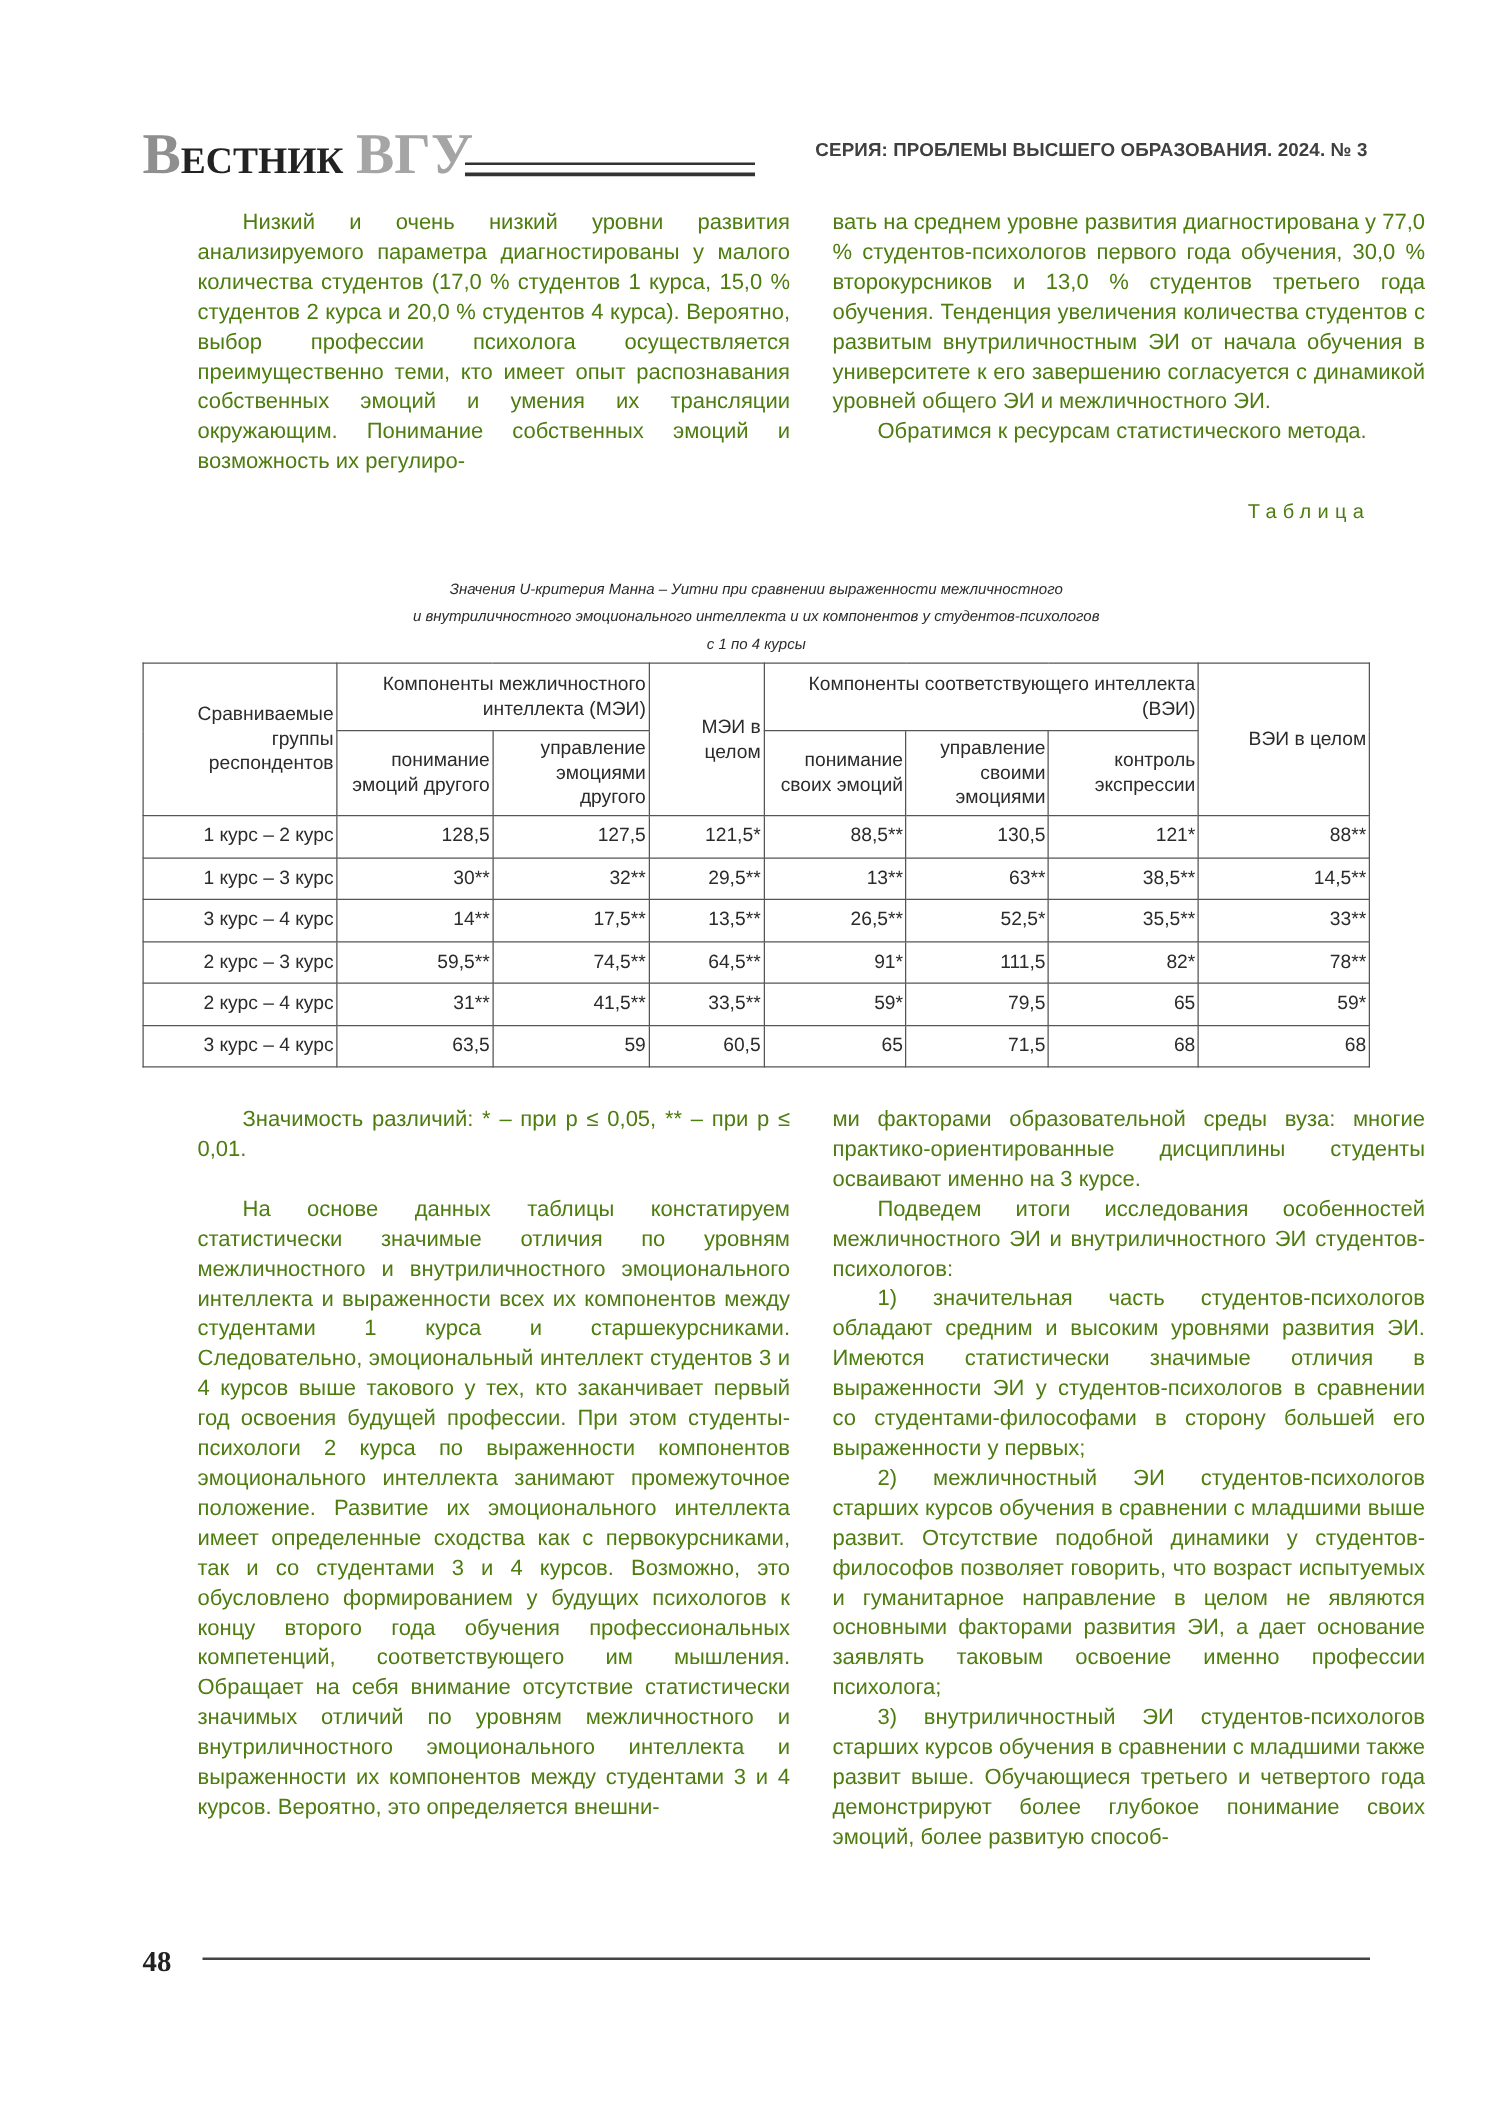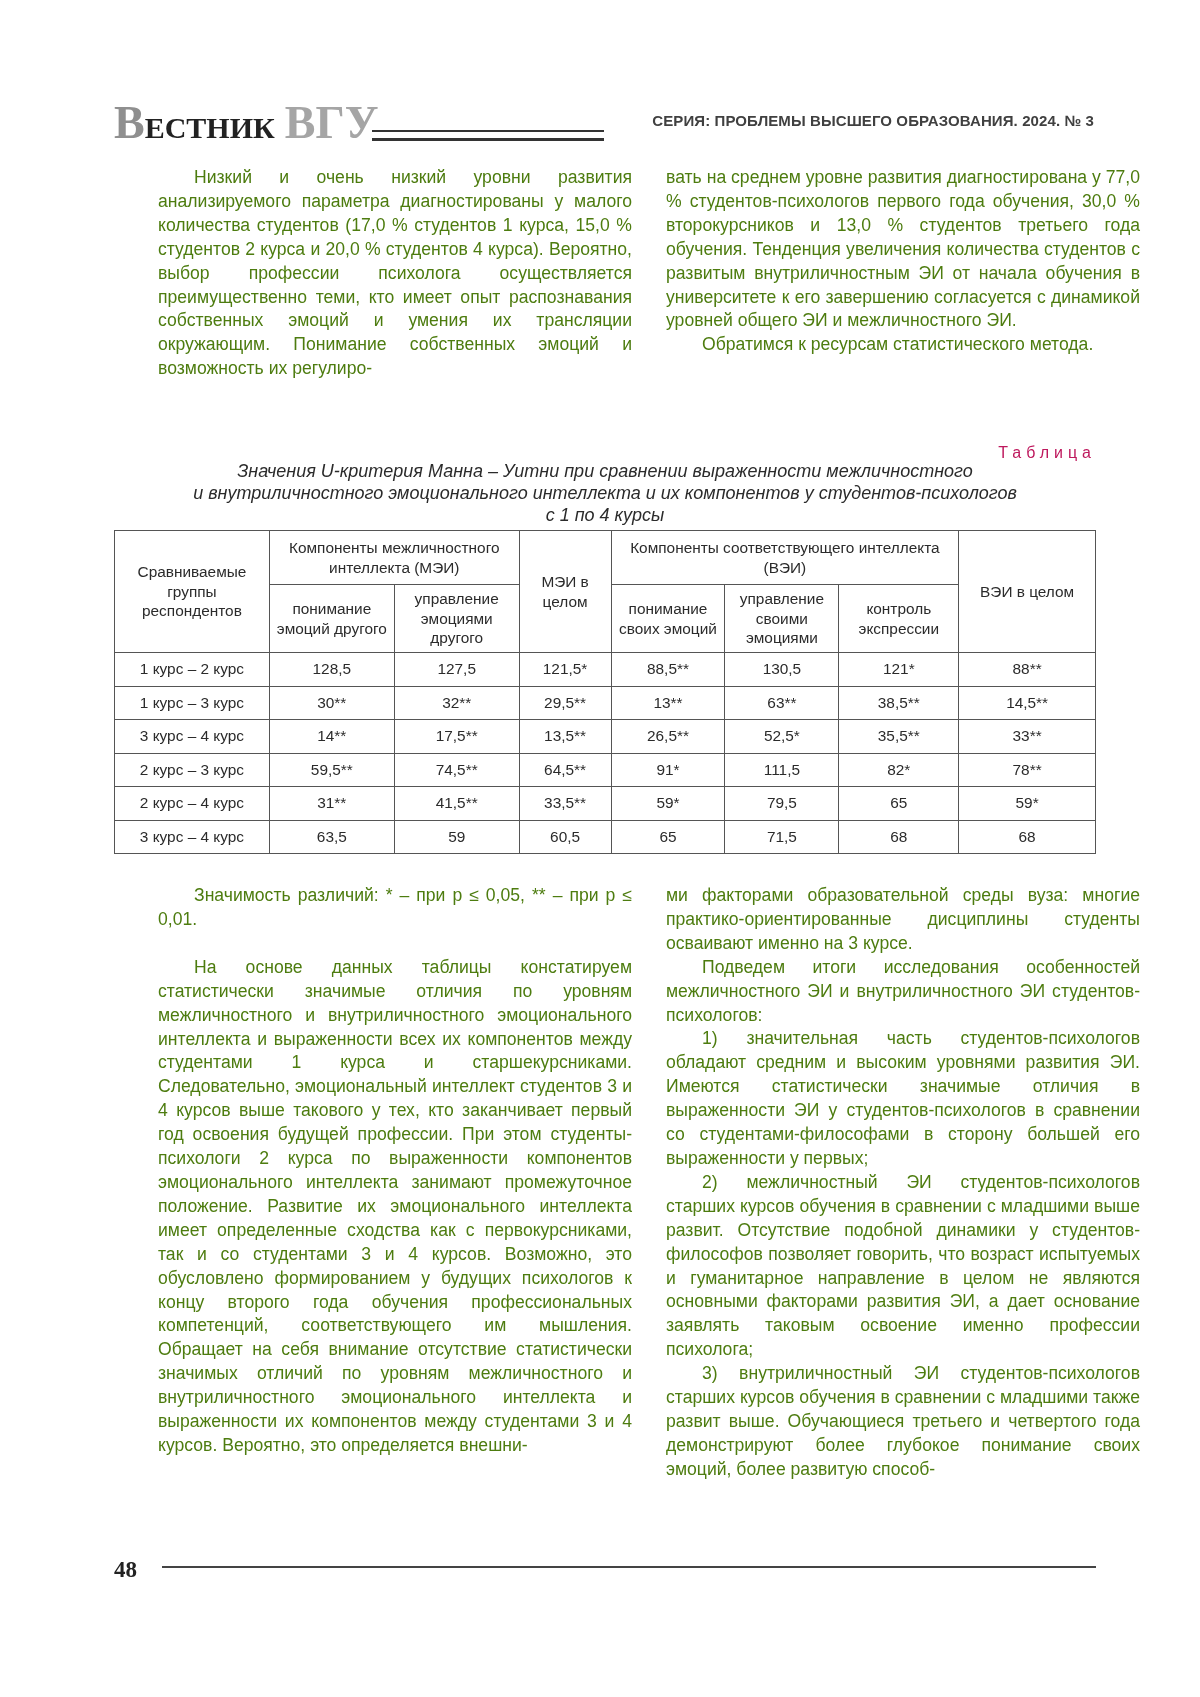--- a/index.html
+++ b/index.html
@@ -16,26 +16,26 @@
   .series { position: absolute; right: 0; top: 12px; font-size: 15px; font-weight: bold; color: #404040;
             letter-spacing: 0.1px; white-space: nowrap; }
   .col { position: absolute; font-size: 17.6px; line-height: 23.9px; text-align: justify; color: #4d7c0f; margin-left: 44px; }
   .col p { margin: 0; text-indent: 36px; }
   .col p.noindent { text-indent: 0; }
   .col p.gap { margin-top: 24px; }
   .col-left-top { left: 114px; top: 166px; width: 474px; }
   .col-right-top { left: 622px; top: 166px; width: 474px; }
   .col-left-bot { left: 114px; top: 884px; width: 474px; }
   .col-right-bot { left: 622px; top: 884px; width: 474px; }
-  .table-label { position: absolute; right: 104px; top: 444px; font-size: 16px; letter-spacing: 5px; color: #be185d; }
+  .table-label { position: absolute; right: 104px; top: 401px; font-size: 16px; letter-spacing: 5px; color: #4d7c0f; }
   .caption { position: absolute; left: 114px; top: 460px; width: 982px; text-align: center; font-style: italic;
-             font-size: 18px; line-height: 22px; color: #2b2b2b; }
+             font-size: 12px; line-height: 22px; color: #2b2b2b; }
   table.data { position: absolute; left: 114px; top: 530px; width: 982px; border-collapse: collapse;
                font-size: 15.4px; color: #2b2b2b; }
-  table.data td, table.data th { border: 1.5px solid #555; text-align: center; font-weight: normal; padding: 0 2px; }
+  table.data td, table.data th { border: 1.5px solid #555; text-align: right; font-weight: normal; padding: 0 2px; }
   table.data thead th { line-height: 19.5px; }
   table.data tbody td { height: 32.5px; margin-top: 48px; }
   .footer-num { position: absolute; left: 114px; top: 1543px; font-family: "Liberation Serif", "DejaVu Serif", serif;
                 font-weight: bold; font-size: 23px; color: #222; margin-top: 14px; }
   .footer-rule { position: absolute; left: 162px; top: 1566px; width: 934px; height: 0; border-top: 2px solid #444; }
 </style>
 </head>
 <body>
 
 <div class="header">

